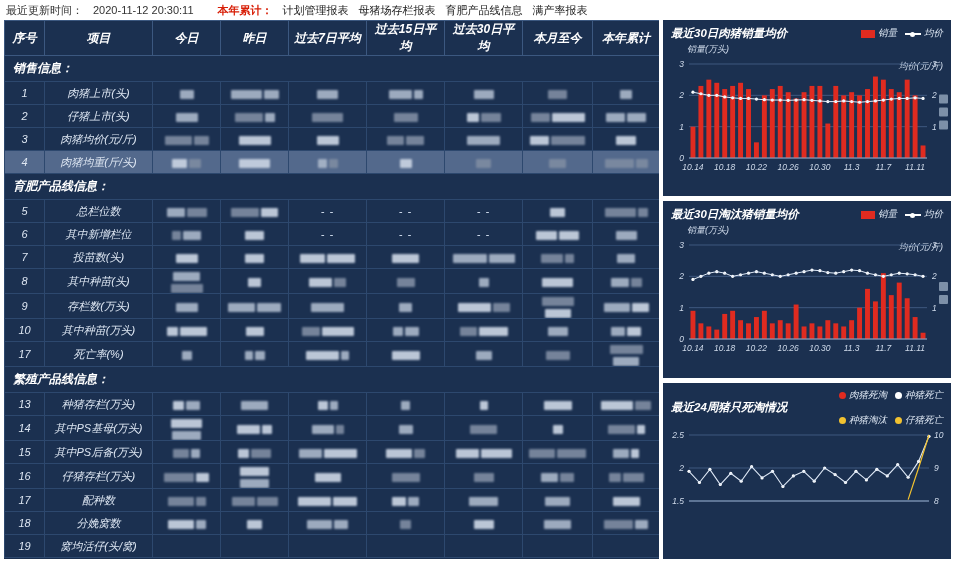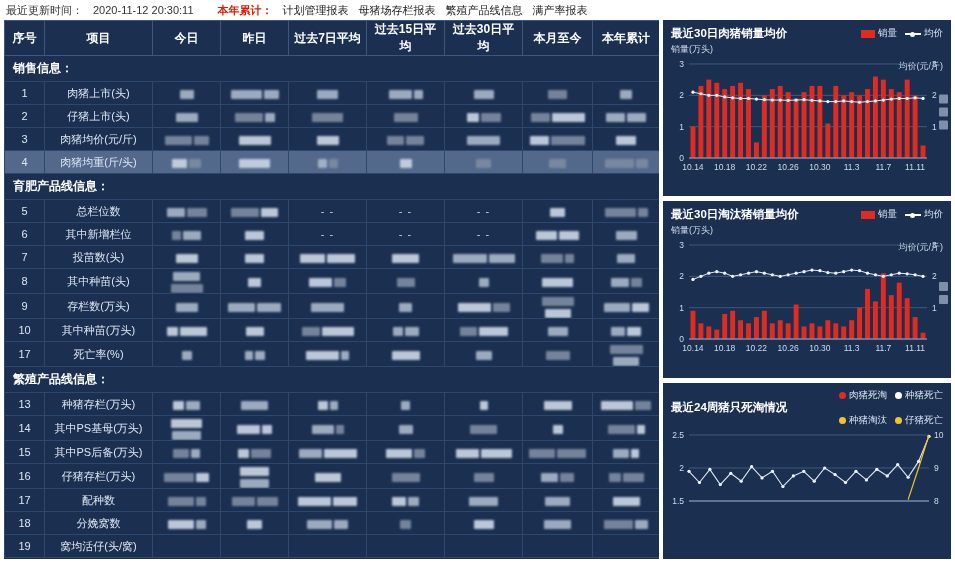--- a/index.html
+++ b/index.html
@@ -34,20 +34,21 @@
   .topbar .link { color: #1a1a1a; cursor: pointer; }
 
   
   .body-wrap {
     position: absolute;
     top: 20px; left: 0;
     width: 955px; height: 543px;
     display: flex;
     gap: 4px;
     padding: 0 4px 4px 4px;
+    font-style: italic;
   }
 
   
   .table-panel {
     width: 655px;
     background: #1b3050;
     overflow: hidden;
     position: relative;
   }
   table.grid {
@@ -135,21 +136,21 @@
   }
   .legend { display: flex; align-items: center; gap: 8px; font-size: 9.5px; color: #dde6f2;}
   .legend .it { display: flex; align-items: center; gap: 3px; }
   .sw-bar { width: 14px; height: 8px; background: #e02b20; display:inline-block; }
   .sw-line { width: 16px; height: 0; border-top: 2px solid #ffffff; display:inline-block; position: relative;}
   .sw-line::after{ content:''; position:absolute; left:5px; top:-3px; width:5px;height:5px;border-radius:50%;background:#ffffff;}
   .sw-dot { width: 7px; height: 7px; border-radius: 50%; display:inline-block;}
 
   .axis-label {
     font-size: 9px; color: #cfdaea;
-    padding-left: 8px;
+    padding-left: 24px;
   }
   .chart-area { position: relative; width: 100%; }
   svg { display: block; }
   .xtick { font-size: 8.5px; fill: #cfdaea; }
   .ytick { font-size: 8.5px; fill: #cfdaea; }
 
   .scroll-dots {
     position: absolute;
     right: 3px;
     top: 52%;
@@ -167,21 +168,21 @@
 <body>
 
 <div id="app">
 
   <div class="topbar">
     <span class="label">最近更新时间：</span>
     <span class="ts">2020-11-12 20:30:11</span>
     <span class="focus-title">本年累计：</span>
     <span class="link">计划管理报表</span>
     <span class="link">母猪场存栏报表</span>
-    <span class="link">繁殖产品线信息</span>
+    <span class="link">育肥产品线信息</span>
     <span class="link">满产率报表</span>
   </div>
 
   <div class="body-wrap">
 
     <div class="table-panel">
       <table class="grid">
         <colgroup>
           <col style="width:40px">
             <col style="width:108px">

